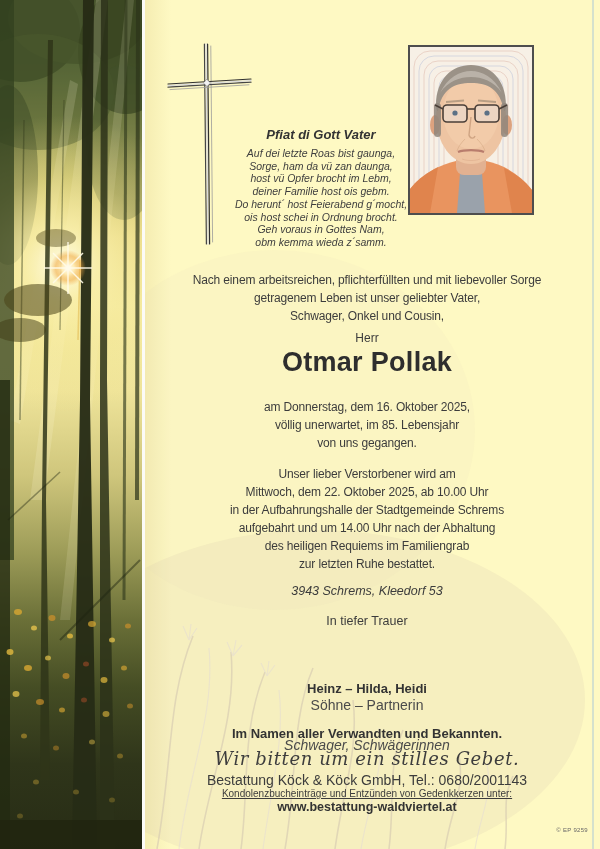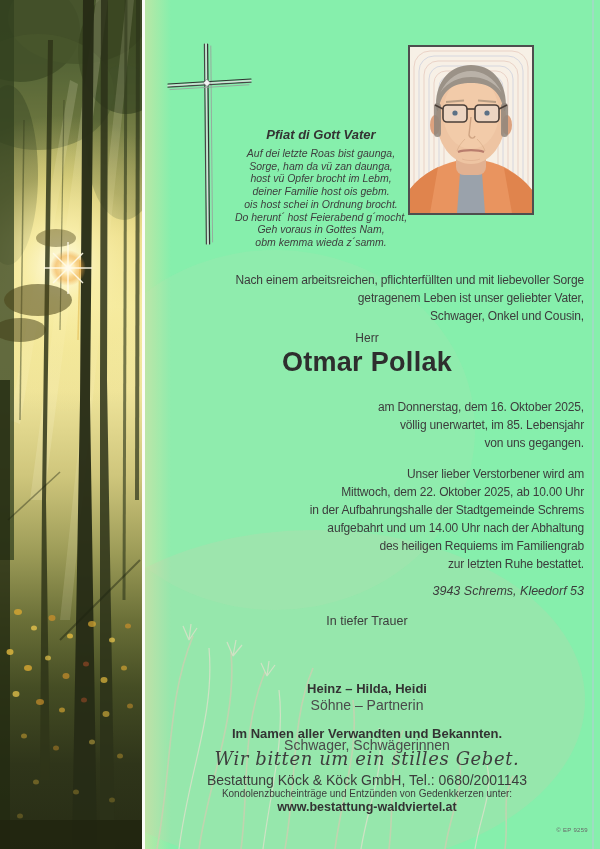--- a/index.html
+++ b/index.html
@@ -1,53 +1,53 @@
 <!DOCTYPE html>
 <html><head>
 <meta charset="utf-8">
 <style>
   * { margin:0; padding:0; box-sizing:border-box; }
   html,body { background:#e8e8e8; }
   .page {
     position:relative; width:600px; height:849px; margin:0 auto;
-    background:#86efac; overflow:hidden;
+    background:#fef9c3; overflow:hidden;
     font-family:"Liberation Sans", sans-serif; color:#3c3c3c;
   }
   .abs { position:absolute; }
   .forest-svg { position:absolute; left:0; top:0; width:145px; height:849px; }
   .edge-line { position:absolute; left:142px; top:0; width:3px; height:849px; background:#fcfbf7; }
   .watermark-svg { position:absolute; left:145px; top:0; width:455px; height:849px; pointer-events:none; }
   .scanline { position:absolute; left:592px; top:0; width:2px; height:849px; background:rgba(178,205,214,.55); }
   .cross-svg { position:absolute; left:155px; top:34px; width:110px; height:220px; }
   .photo {
     position:absolute; left:408px; top:45px; width:126px; height:170px;
     border:2px solid #4e4e4e; background:#f7f1e9;
   }
   .photo svg { display:block; width:100%; height:100%; }
 
   .poem { position:absolute; left:221px; top:127px; width:200px; text-align:center; white-space:nowrap; }
   .poem-title { font-size:13px; font-weight:bold; font-style:italic; color:#333; margin-bottom:5px; }
   .poem-line { font-size:10.5px; font-style:italic; line-height:12.7px; color:#3e3e3e; }
 
   .maincol { position:absolute; left:150px; width:434px; text-align:center; }
-  .intro   { top:271px; } .intro div, .death div, .funeral div { font-size:12px; line-height:18px; letter-spacing:-0.15px;text-align:right; }
+  .intro   { top:271px; } .intro div, .death div, .funeral div { font-size:12px; line-height:18px; letter-spacing:-0.15px; }
   .herr    { top:331px; font-size:12px; }
   .deceased-name { top:347px; font-size:27px; font-weight:600; letter-spacing:.3px; color:#2e2e2e; }
   .death   { top:398px; }
   .funeral { top:465px; }
-  .address-line { top:584px; font-size:12.5px; font-style:italic;text-align:right; }
+  .address-line { top:584px; font-size:12.5px; font-style:italic; }
   .trauer  { top:614px; font-size:12.5px; }
   .m-names { font-size:13px; font-weight:bold; color:#333; }
   .m-rel   { font-size:14px; color:#4a4a4a;margin-top:40px; }
   .m1n { top:641px; } .m1r { top:657px; }
-  .m2n { top:681px; } .m2r { top:697px; }
+  .m2n { top:681px; } .m2r { top:697px;font-style:italic; }
   .imnamen { top:726px; font-size:13px; font-weight:bold; color:#333; }
   .prayer  { top:748px; font-size:18px; font-style:italic; letter-spacing:.6px;
              font-family:"DejaVu Serif", serif; color:#3d3d3d;text-align:center; }
-  .foot1   { top:788px; font-size:10px; }
+  .foot1   { top:788px; font-size:10px;text-decoration:underline; }
   .foot2   { top:800px; font-size:12.5px; font-weight:bold; color:#333; }
   .foot3   { top:772px; font-size:14px; }
   .printcode { position:absolute; left:548px; top:827px; width:40px; font-size:6px;
                color:#666; text-align:right; letter-spacing:.3px; }
 </style>
 </head>
 <body>
 
 <div class="page">
 
@@ -252,22 +252,22 @@
       <path d="M52,112 C57,114 65,114 70,112" fill="none" stroke="#d9a887" stroke-width="1" opacity=".5"></path>
     </svg>
   </div>
 
   <div class="poem">
     <div class="poem-title">Pfiat di Gott Vater</div>
     <div class="poem-line">Auf dei letzte Roas bist gaunga,</div>
     <div class="poem-line">Sorge, ham da vü zan daunga,</div>
     <div class="poem-line">host vü Opfer brocht im Lebm,</div>
     <div class="poem-line">deiner Familie host ois gebm.</div>
+    <div class="poem-line">Do herunt´ host Feierabend g´mocht,</div>
     <div class="poem-line">ois host schei in Ordnung brocht.</div>
-    <div class="poem-line">Do herunt´ host Feierabend g´mocht,</div>
     <div class="poem-line">Geh voraus in Gottes Nam,</div>
     <div class="poem-line">obm kemma wieda z´samm.</div>
   </div>
 
   <div class="abs maincol intro">
     <div>Nach einem arbeitsreichen, pflichterfüllten und mit liebevoller Sorge</div>
     <div>getragenem Leben ist unser geliebter Vater,</div>
     <div>Schwager, Onkel und Cousin,</div>
   </div>
   <div class="abs maincol herr">Herr</div>

